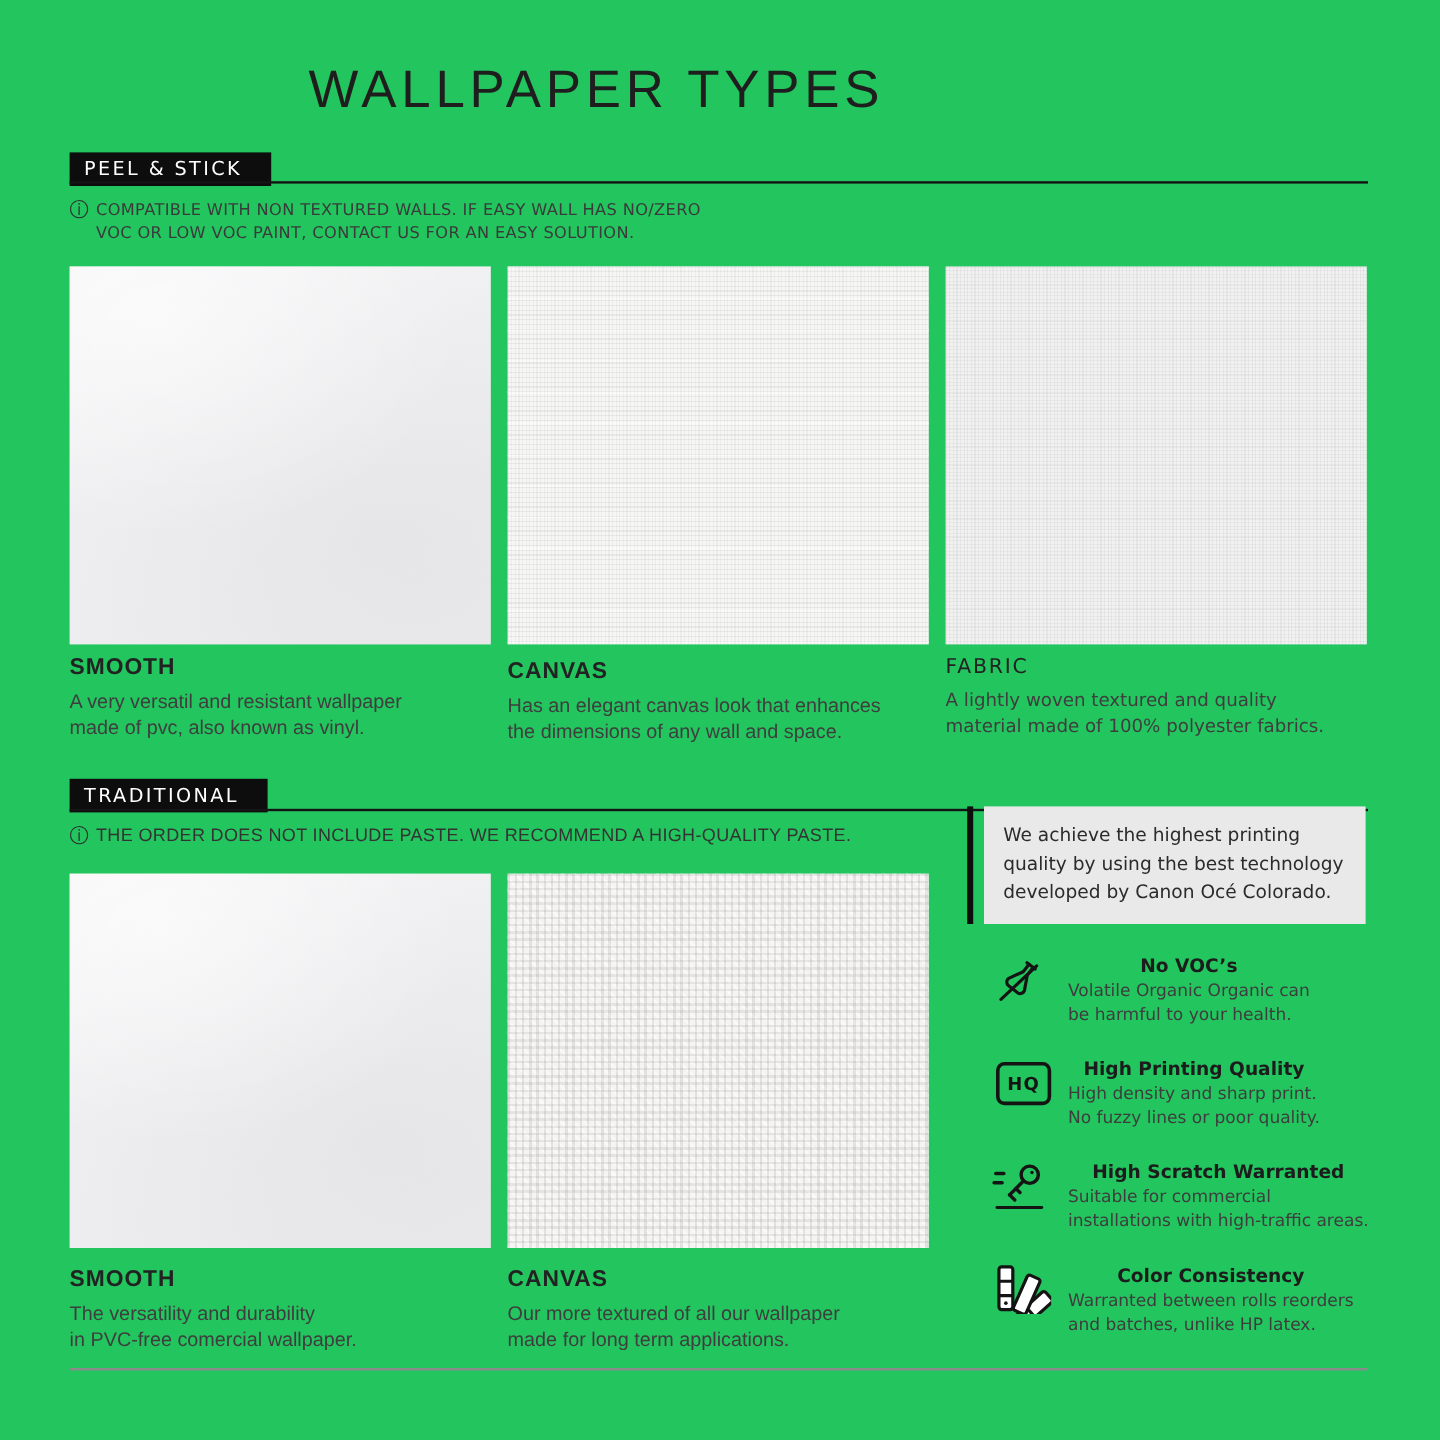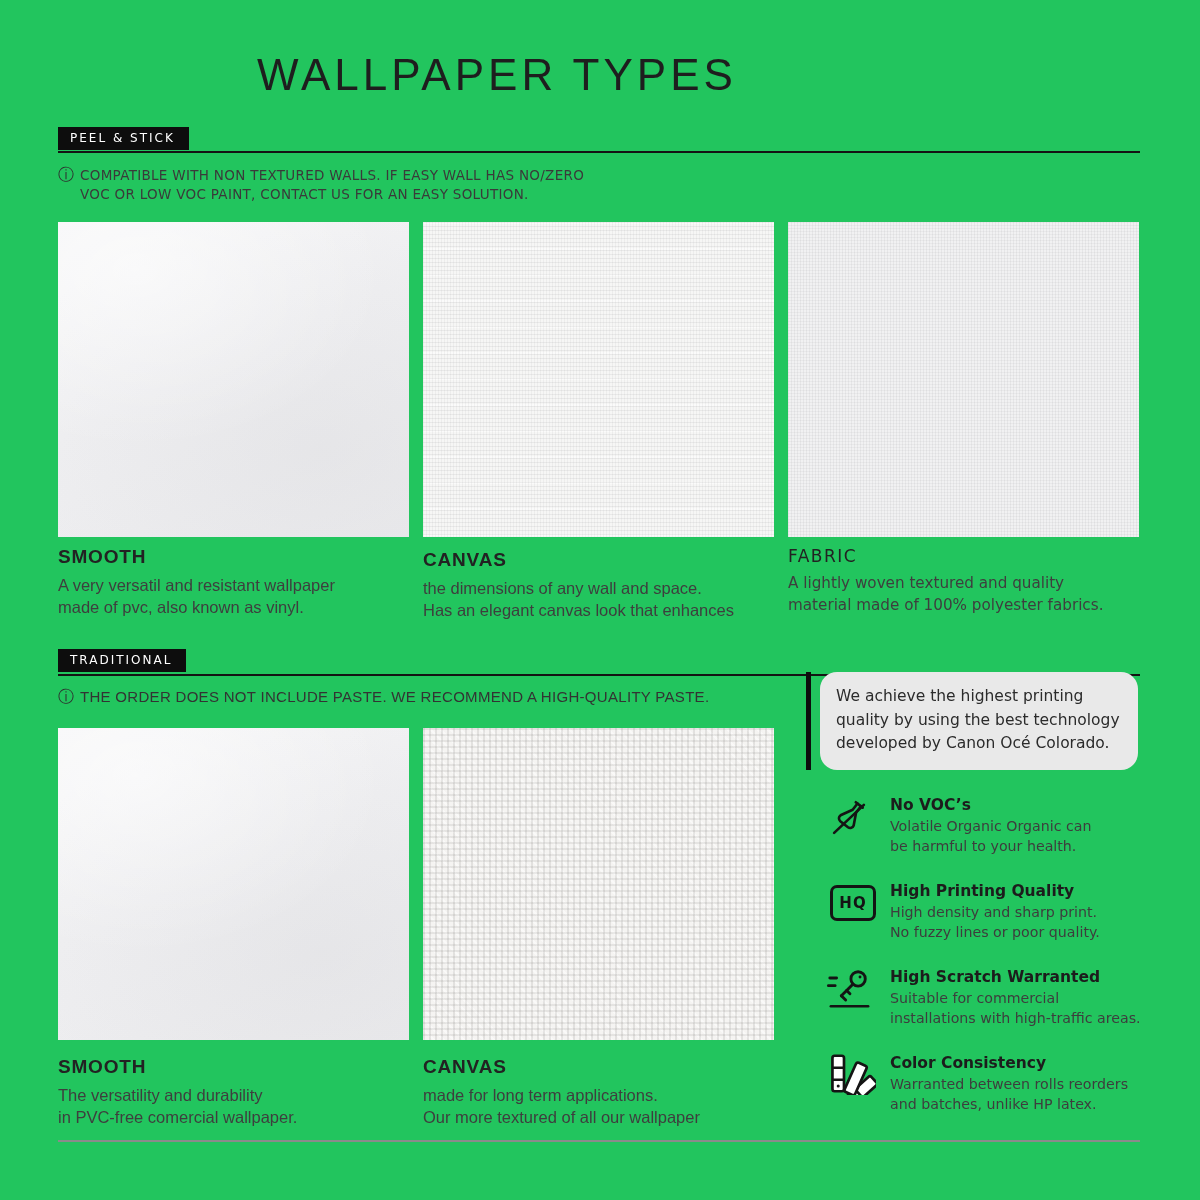--- a/index.html
+++ b/index.html
@@ -4,21 +4,21 @@
 <style>
   html,body{margin:0;padding:0;background:#ffffff;}
   .canvas{position:relative;width:1200px;height:1200px;background:#22c55e;overflow:hidden;
           font-family:"DejaVu Sans",sans-serif;color:#1c1c1c;}
   .abs{position:absolute;}
 
   
   .page-title{font-family:"Liberation Sans",sans-serif;font-size:44px;font-weight:400;
               letter-spacing:4px;color:#1e1e1e;white-space:nowrap;}
   .badge{background:#0d0d0d;color:#ffffff;font-family:"DejaVu Sans",sans-serif;
-         font-size:12px;letter-spacing:2px;padding:4px 14px 5px 12px;white-space:nowrap;}
+         font-size:16px;letter-spacing:2px;padding:4px 24px 5px 12px;white-space:nowrap;}
   .rule-black{background:#141414;height:2px;}
   .rule-gray{background:#8b8b8b;height:2px;}
   .note-round{font-family:"DejaVu Sans",sans-serif;font-size:13.5px;letter-spacing:.3px;
               color:#3a3a3a;line-height:19px;white-space:nowrap;}
   .note-cond{font-family:"Liberation Sans",sans-serif;font-size:15px;letter-spacing:.3px;
              color:#333333;white-space:nowrap;}
   .info-glyph{font-size:16px;color:#2e2e2e;line-height:17px;}
 
   .swlabel-cond{font-family:"Liberation Sans",sans-serif;font-size:19px;font-weight:700;
                 letter-spacing:.8px;color:#222;}
@@ -43,22 +43,22 @@
       repeating-linear-gradient(90deg, rgba(120,120,125,.09) 0 1px, rgba(255,255,255,0) 1px 3px),
       repeating-linear-gradient(180deg, rgba(120,120,125,.07) 0 1px, rgba(255,255,255,0) 1px 3px);}
   .tex-canvas2{background-color:#f5f4f2;background-image:
       repeating-linear-gradient(90deg, rgba(110,108,105,.14) 0 2px, rgba(255,255,255,0) 2px 6px),
       repeating-linear-gradient(180deg, rgba(110,108,105,.12) 0 2px, rgba(255,255,255,0) 2px 6px),
       repeating-linear-gradient(45deg, rgba(255,255,255,.45) 0 2px, rgba(255,255,255,0) 2px 7px);}
 
   
   .quote-bar{background:#0d0d0d;width:5px;}
   .quote-box{background:#e9e9e9;padding:13px 16px;font-size:15.5px;color:#2b2b2b;
-             line-height:23.5px;white-space:nowrap;border-radius:17px;}
-  .feat-title{font-size:15.5px;font-weight:700;color:#1c1c1c;line-height:21px;white-space:nowrap;}
+             line-height:23.5px;white-space:nowrap;}
+  .feat-title{font-size:15.5px;font-weight:700;color:#1c1c1c;line-height:21px;white-space:nowrap;text-align:center;}
   .feat-desc{font-size:14.2px;color:#3d3d3d;line-height:20px;white-space:nowrap;}
   .hq-box{width:40px;height:30px;border:3px solid #141414;border-radius:7px;
           display:flex;align-items:center;justify-content:center;
           font-weight:700;font-size:15px;letter-spacing:1px;color:#141414;}
 </style>
 </head>
 <body>
 
 <div class="canvas">
 
@@ -83,22 +83,22 @@
     <div class="abs" style="left:58px;top:546px;">
       <div class="swlabel-cond">SMOOTH</div>
       <div class="swdesc-cond" style="margin-top:6px;">
         <div>A very versatil and resistant wallpaper</div>
         <div>made of pvc, also known as vinyl.</div>
       </div>
     </div>
     <div class="abs" style="left:423px;top:549px;">
       <div class="swlabel-cond">CANVAS</div>
       <div class="swdesc-cond" style="margin-top:6px;">
+        <div>Has an elegant canvas look that enhances</div>
         <div>the dimensions of any wall and space.</div>
-        <div>Has an elegant canvas look that enhances</div>
       </div>
     </div>
     <div class="abs" style="left:788px;top:546px;">
       <div class="swlabel-round">FABRIC</div>
       <div class="swdesc-round" style="margin-top:6px;">
         <div>A lightly woven textured and quality</div>
         <div>material made of 100% polyester fabrics.</div>
       </div>
     </div>
   </div>
@@ -118,22 +118,22 @@
     <div class="abs" style="left:58px;top:1056px;">
       <div class="swlabel-cond">SMOOTH</div>
       <div class="swdesc-cond" style="margin-top:6px;">
         <div>The versatility and durability</div>
         <div>in PVC-free comercial wallpaper.</div>
       </div>
     </div>
     <div class="abs" style="left:423px;top:1056px;">
       <div class="swlabel-cond">CANVAS</div>
       <div class="swdesc-cond" style="margin-top:6px;">
+        <div>Our more textured of all our wallpaper</div>
         <div>made for long term applications.</div>
-        <div>Our more textured of all our wallpaper</div>
       </div>
     </div>
   </div>
 
   <div>
     <div class="abs quote-bar" style="left:806px;top:672px;height:98px;"></div>
     <div class="abs quote-box" style="left:820px;top:672px;width:286px;height:72px;">
       <div>We achieve the highest printing</div>
       <div>quality by using the best technology</div>
       <div>developed by Canon Océ Colorado.</div>

